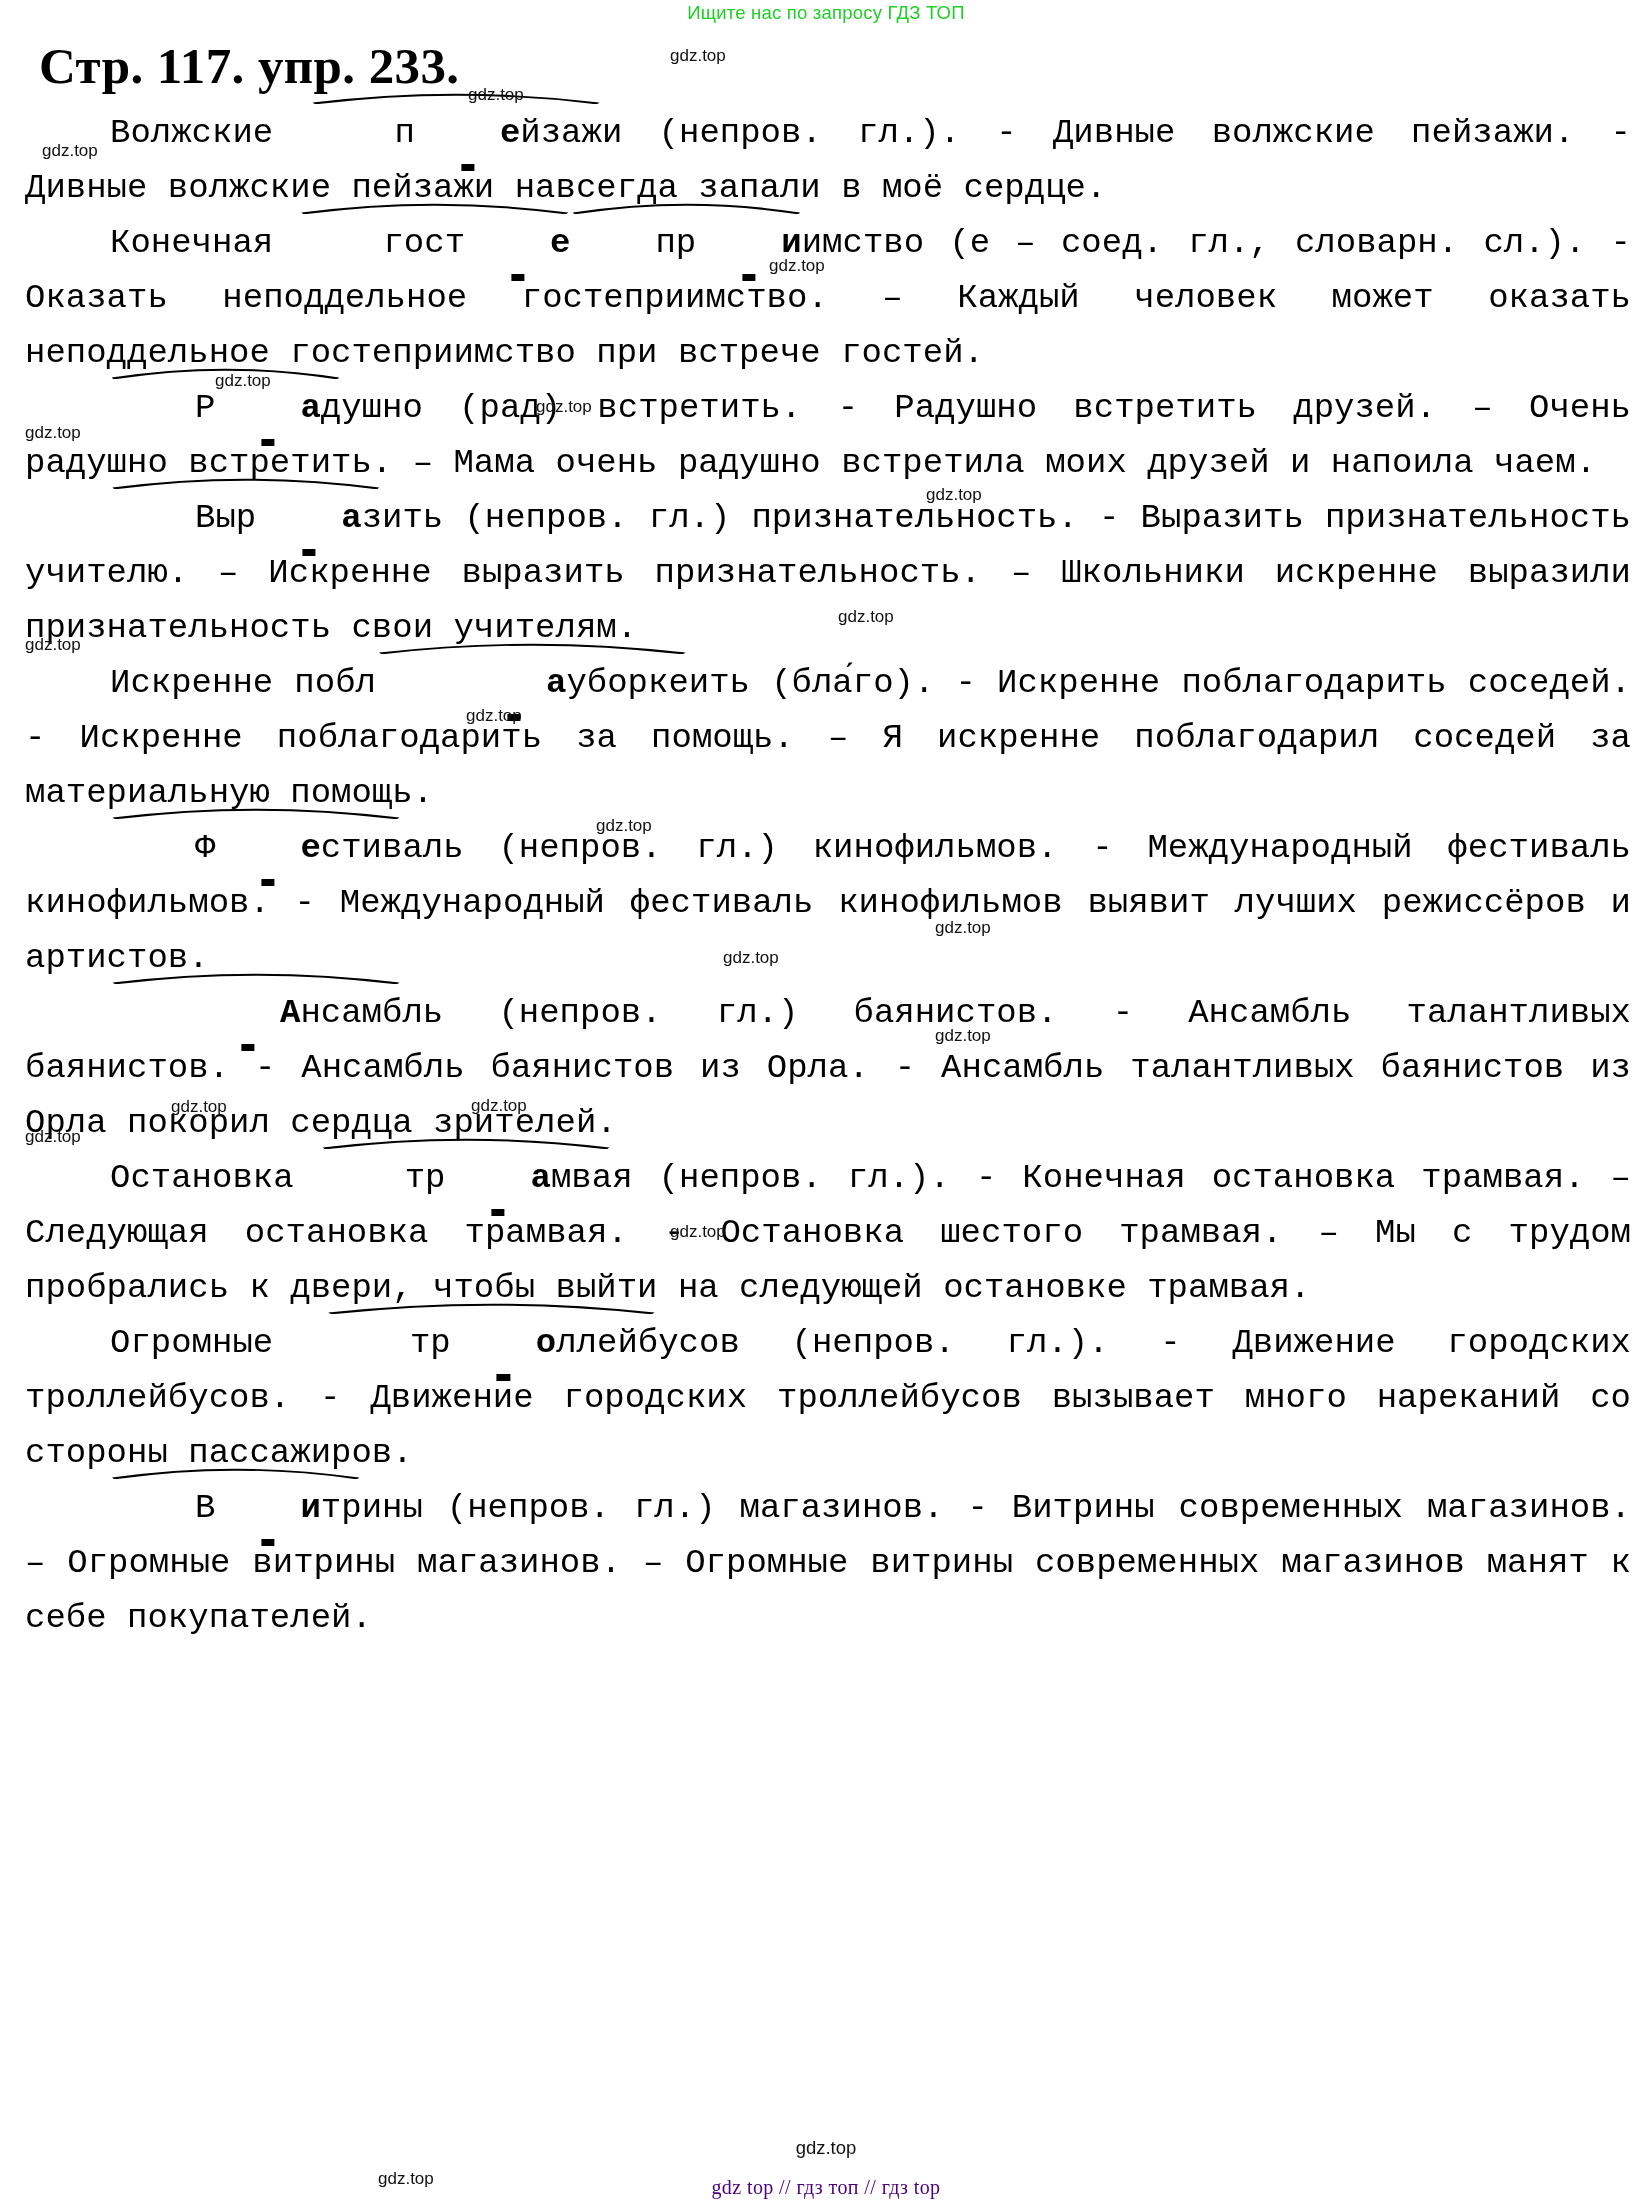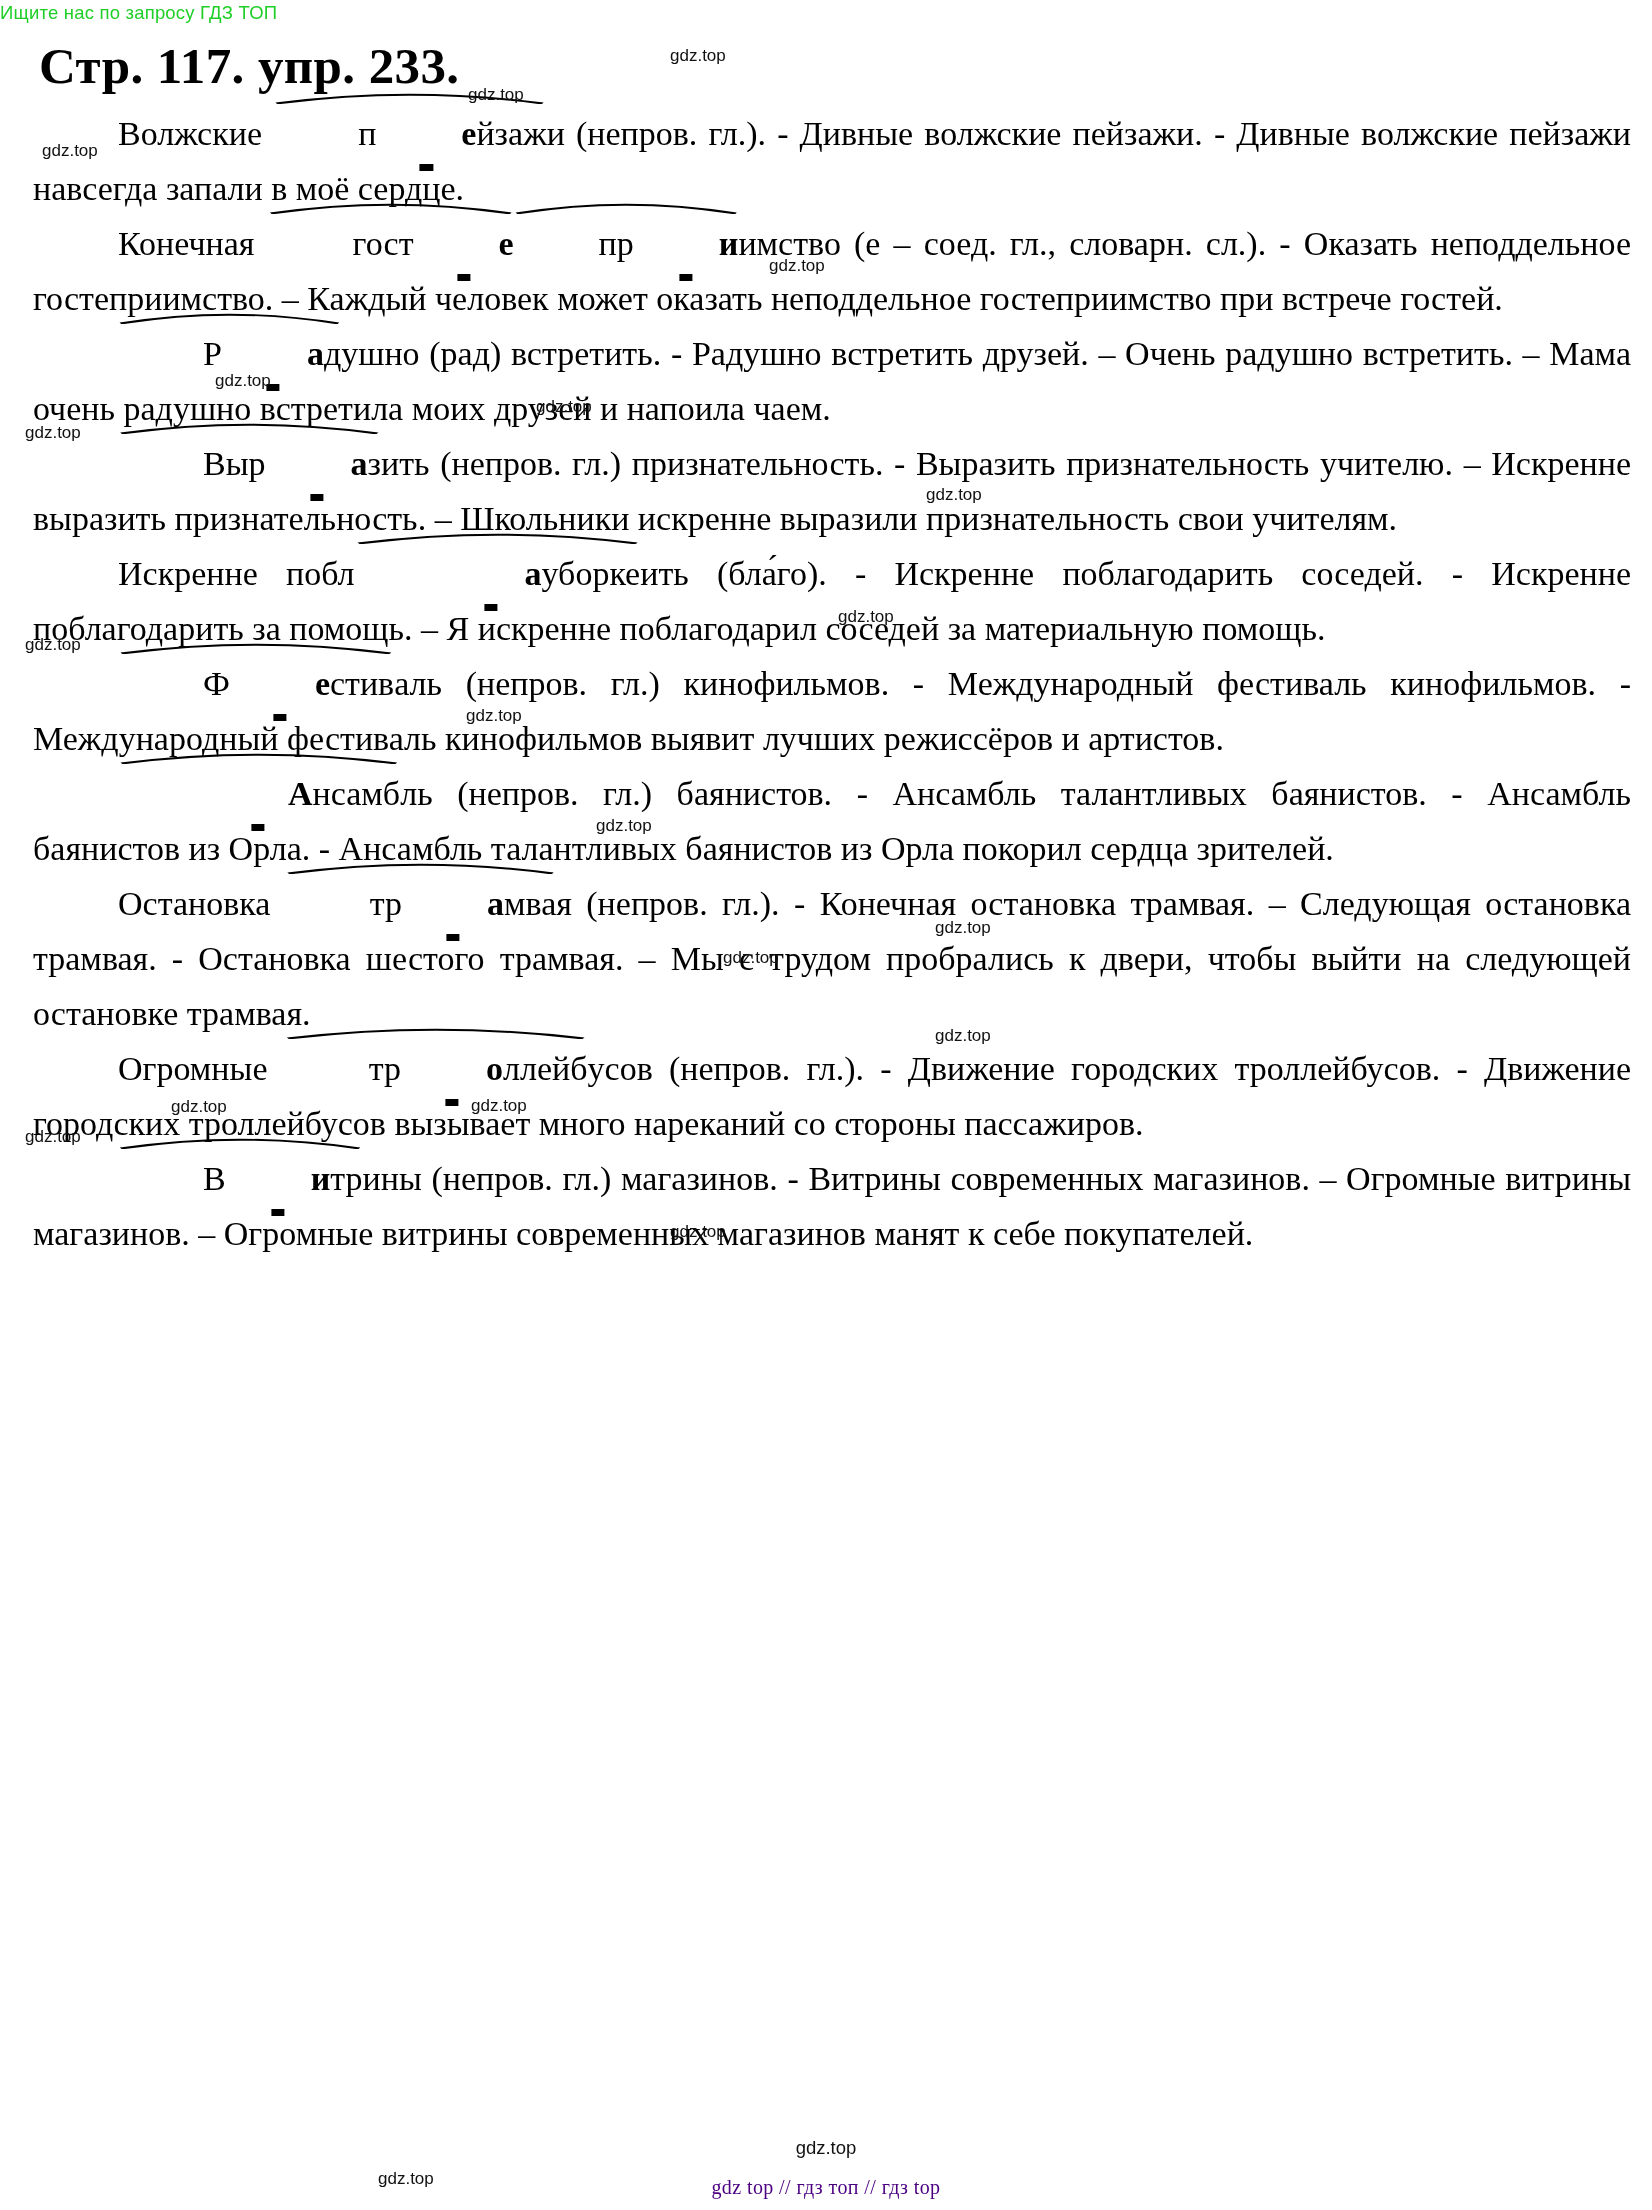--- a/index.html
+++ b/index.html
@@ -14,20 +14,21 @@
     font-family: "Liberation Serif", "DejaVu Serif", serif;
     overflow: hidden;
   }
 
   
   .promo-banner {
     position: absolute;
     top: 1.8px;
     left: 0;
     width: 1652px;
+    text-align: center;
     font-family: "Liberation Sans", "DejaVu Sans", sans-serif;
     font-size: 18.5px;
     font-weight: 400;
     color: #1fcf28;
     letter-spacing: 0.2px;
     white-space: nowrap;
   }
 
   
   .page-title {
@@ -47,25 +48,26 @@
     top: 106px;
     left: 25px;
     width: 1606px;
     font-size: 34px;
     line-height: 55px;
     color: #000;
     text-align: justify;
     text-justify: inter-word;
   }
   .content p {
-    margin: 0 0 0 8px;
+    margin: 0 0 0 0;
     text-indent: 85px;
     text-align: justify;
     text-align-last: left;
     padding: 0;
+    font-family: Liberation Mono, monospace;
   }
 
   
   .ortho {
     font-weight: bold;
     position: relative;
     display: inline-block;
   }
   .ortho::after {
     content: "";

